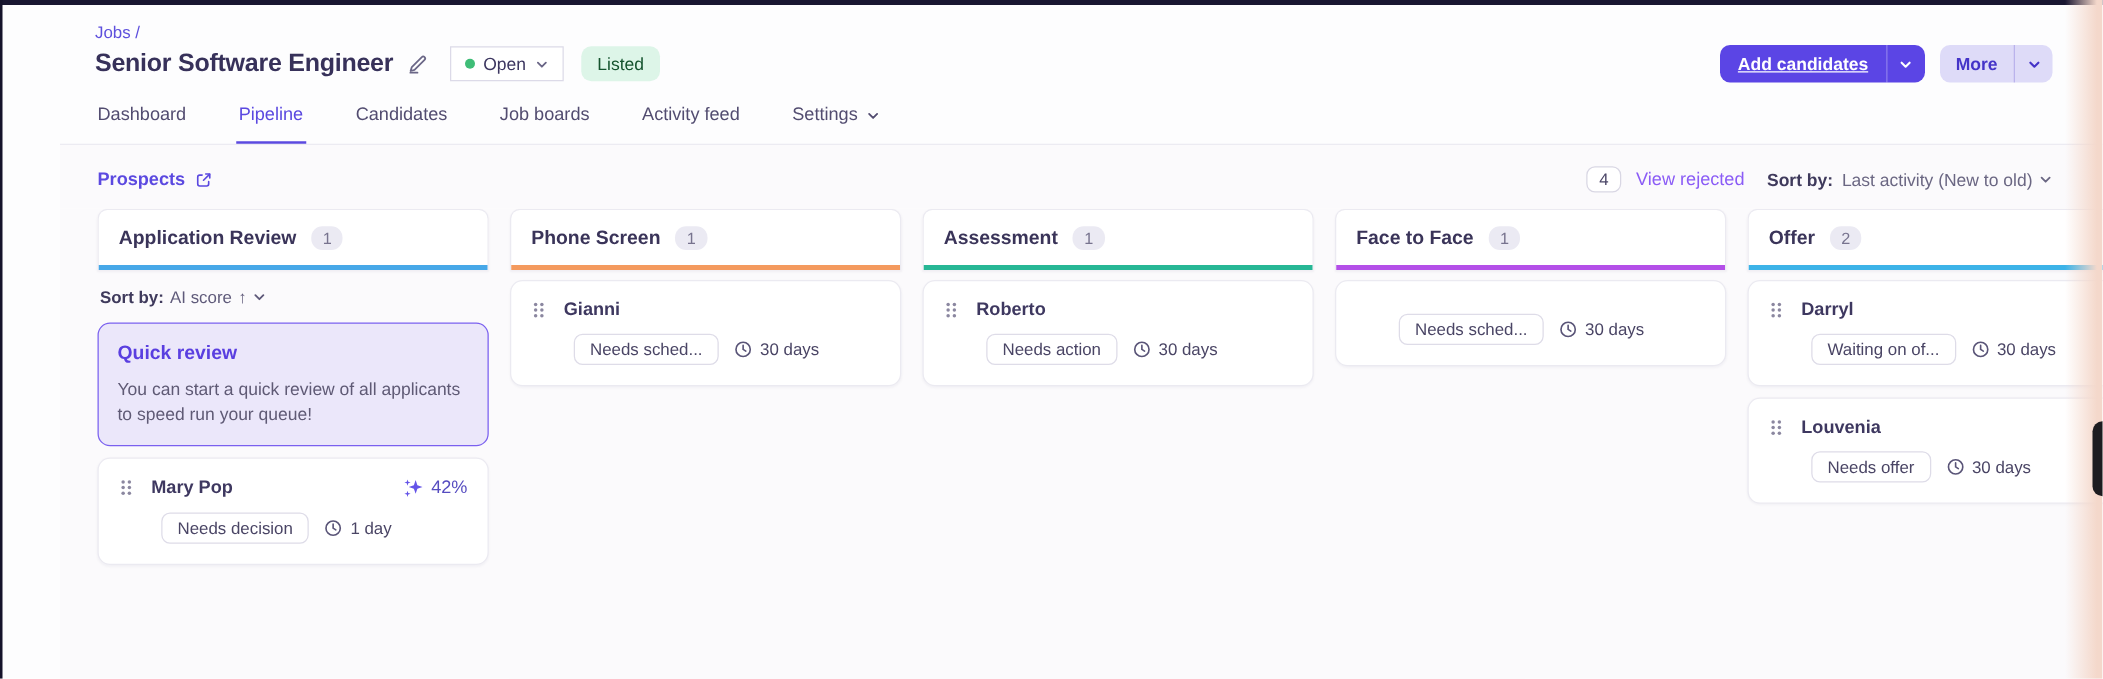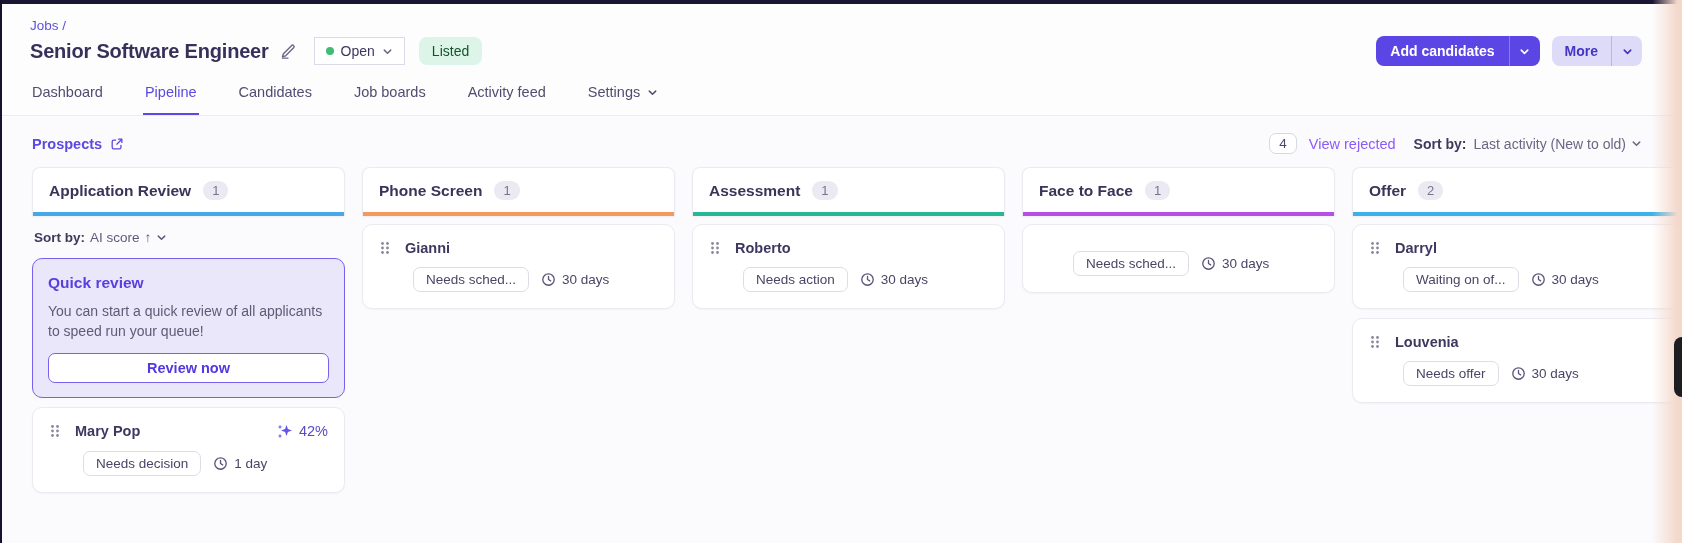--- a/index.html
+++ b/index.html
@@ -11,39 +11,39 @@
     position: relative;
   }
   
   .top-edge { position: absolute; top: 0; left: 0; right: 0; height: 4px; background: #191631; z-index: 5; }
   .left-edge { position: absolute; top: 0; left: 0; bottom: 0; width: 2px; background: #15132b; z-index: 6; }
   .right-fade { position: absolute; top: 0; right: 0; bottom: 0; width: 30px; z-index: 7;
     background: linear-gradient(to right, rgba(246,221,211,0), #f4d8cb 85%); pointer-events: none; }
   .dark-pill { position: absolute; right: -8px; top: 337px; width: 16px; height: 60px;
     background: #1d1c20; border-radius: 9px; z-index: 8; }
 
-  .app { position: absolute; top: 4px; left: 2px; right: 0; bottom: 0; background: #fdfdfe; }
+  .app { position: absolute; top: 4px; left: 2px; right: 0; bottom: 0; background: #fdfdfe; padding-left: 46px; }
 
   
   .app-header { background: #fdfdfe; padding: 10px 40px 0 28px; border-bottom: 1px solid #ecebf2; }
   .breadcrumb { font-size: 13.5px; color: #5e50dd; padding-top: 4px; }
   .title-row { display: flex; align-items: center; margin-top: 3px; }
   .job-title { font-size: 20px; font-weight: 700; color: #37315a; letter-spacing: -0.2px; }
   .edit-icon { margin-left: 10px; display: inline-flex; color: #6b6787; cursor: pointer; }
   .status-pill { margin-left: 18px; display: inline-flex; align-items: center; gap: 7px;
     border: 1px solid #dcdae8; border-radius: 0; padding: 5px 11px; background: #fff;
     font-size: 14px; color: #3c3660; cursor: pointer; }
   .green-dot { width: 8px; height: 8px; border-radius: 50%; background: #3fbd77; }
   .listed-badge { margin-left: 14px; background: #ddf5e8; color: #14532d; font-size: 14px;
     padding: 6px 13px; border-radius: 8px; }
   .header-spacer { flex: 1; }
   .btn { display: inline-flex; align-items: center; border-radius: 8px; font-size: 14px;
     font-weight: 700; cursor: pointer; height: 30px; }
   .btn-primary { background: #5b45e5; color: #fff; }
-  .btn-primary .btn-main { padding: 0 14px; }
+  .btn-primary .btn-main { padding: 0 14px; text-decoration: underline; }
   .btn-split-divider { width: 1px; align-self: stretch; background: rgba(255,255,255,0.3); }
   .btn-chevron { width: 30px; display: flex; align-items: center; justify-content: center; }
   .btn-outline { background: #fff; border: 1px solid #c6bdf1; color: #5537d8; padding: 0 14px; gap: 8px; margin-left: 12px; }
   .btn-soft { background: #dedbf8; color: #4534c8; margin-left: 12px; }
   .btn-soft .btn-main { padding: 0 13px; }
   .btn-soft .btn-split-divider { background: rgba(80,60,200,0.25); }
 
   .tabs { display: flex; gap: 38px; margin-top: 12px; padding-left: 0; }
   .tab { font-size: 14.5px; color: #524c70; padding: 6px 2px 13px; cursor: pointer;
     display: inline-flex; align-items: center; gap: 7px; border-bottom: 2px solid transparent; }
@@ -210,21 +210,20 @@
     <span class="icon">
       <svg width="11" height="11" viewBox="0 0 12 12" fill="none" stroke="#5f5a7a" stroke-width="1.6" stroke-linecap="round" stroke-linejoin="round">
                 <path d="M2.5 4.5 6 8l3.5-3.5"></path>
               </svg>
     </span>
   </span>
 
   <div class="promo-card">
     <div class="promo-title">Quick review</div>
     <div class="promo-body">You can start a quick review of all applicants to speed run your queue!</div>
-    <button class="promo-btn">Review now</button>
   </div>
 
   <div class="card">
     <div class="card-top">
       <span class="drag-handle icon">
         <svg width="12" height="16" viewBox="0 0 12 16" fill="currentColor">
           <circle cx="3.5" cy="3.5" r="1.4"></circle>
                   <circle cx="8.5" cy="3.5" r="1.4"></circle>
           <circle cx="3.5" cy="8" r="1.4"></circle>
                   <circle cx="8.5" cy="8" r="1.4"></circle>

